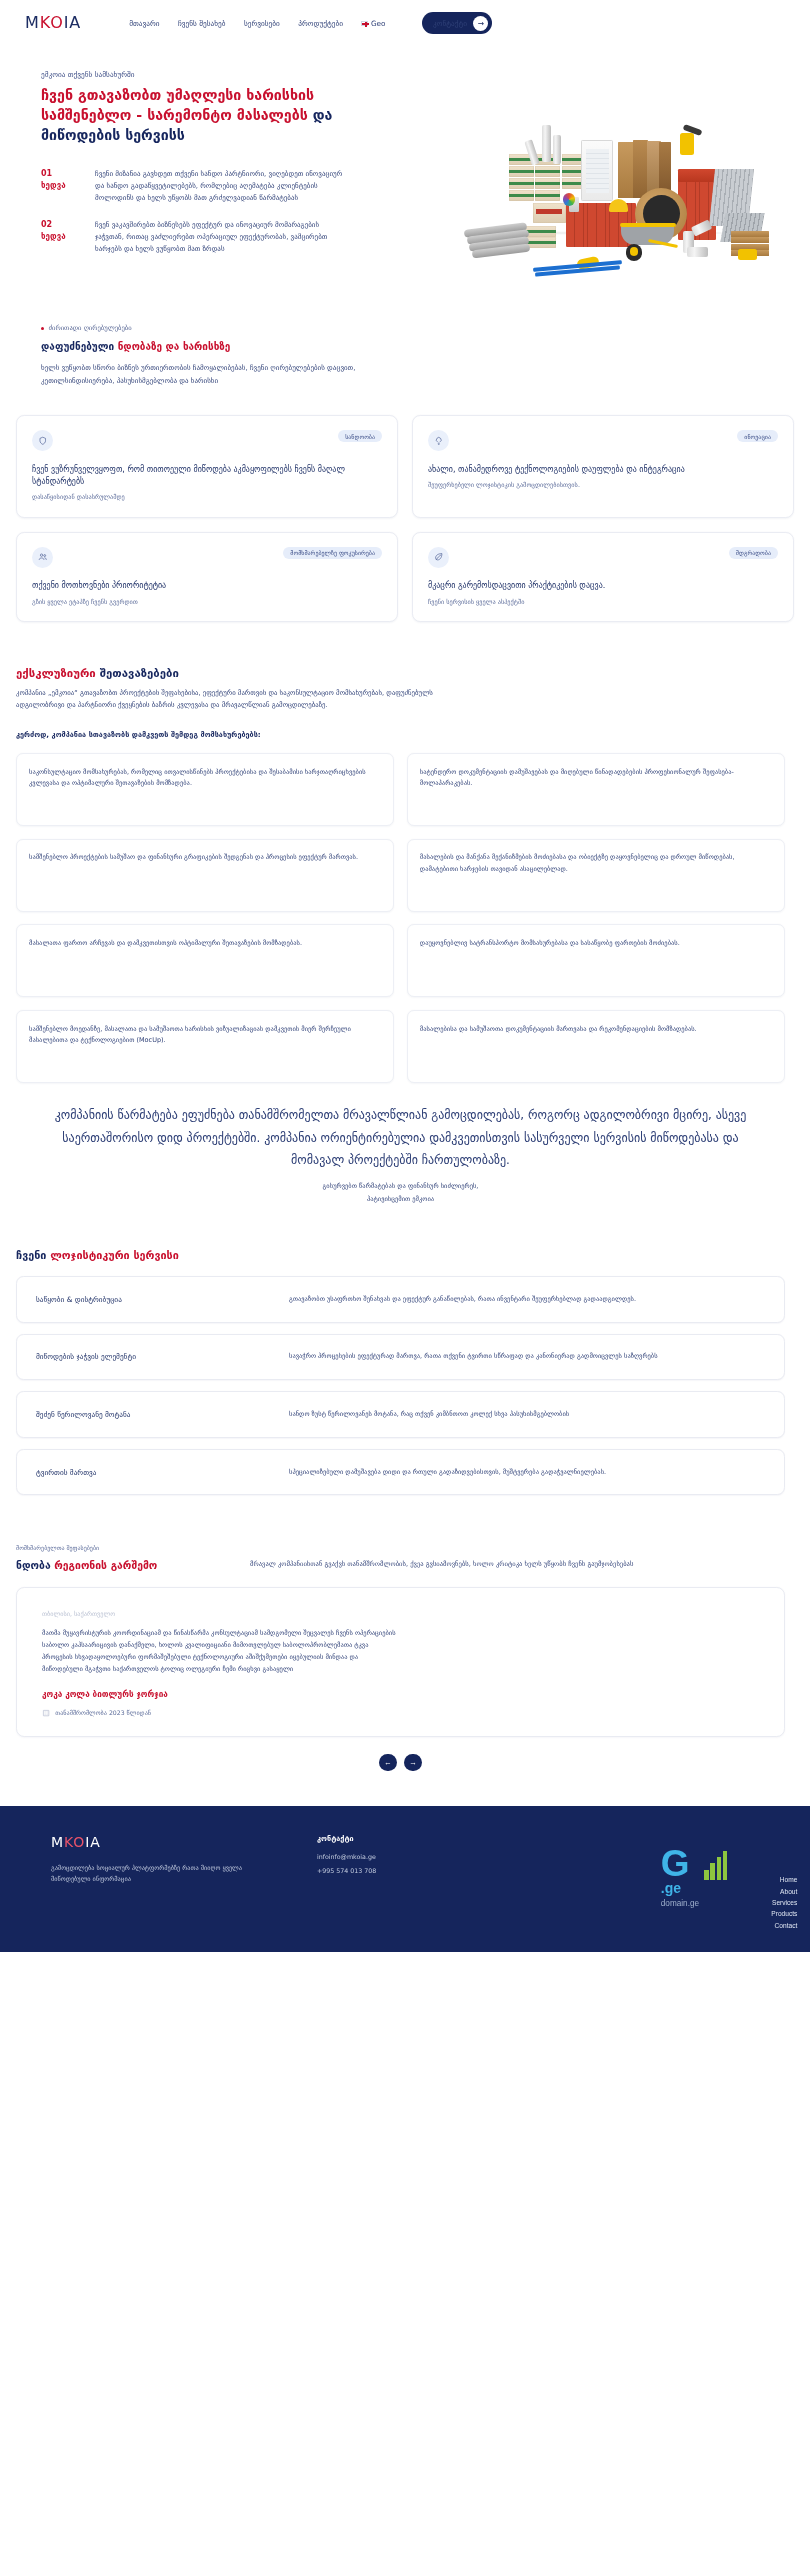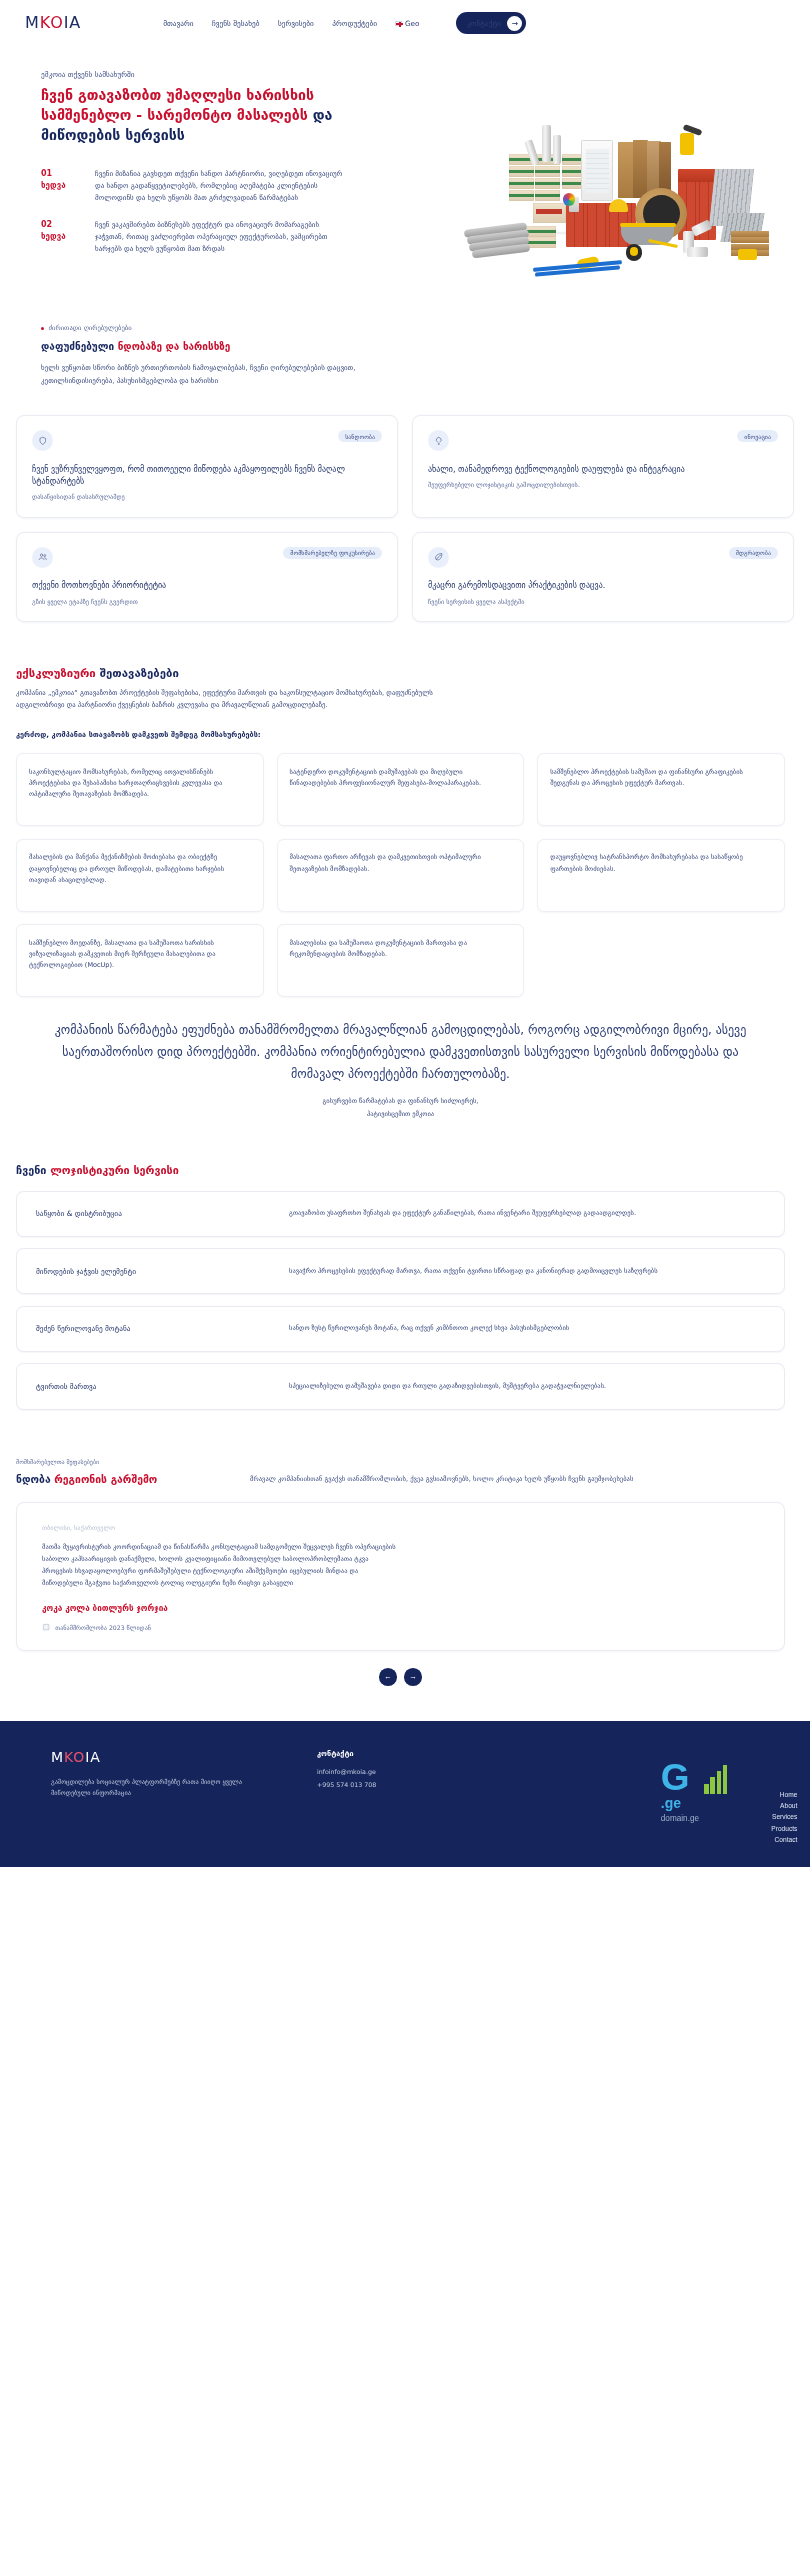--- a/index.html
+++ b/index.html
@@ -11,21 +11,21 @@
     -webkit-font-smoothing:antialiased;
   }
   .wrap{width:810px;position:relative;overflow:hidden;}
 
   
   header.site-head{
     height:46px;display:flex;align-items:center;padding:0 25px;background:#fff;
   }
   .logo{font-size:16px;letter-spacing:0.9px;font-weight:400;color:#1d2d63;display:flex;align-items:center;line-height:1;}
   .logo .k{color:#c8102e;}
-  .nav{display:flex;align-items:center;gap:18.4px;margin-left:82px;}
+  .nav{display:flex;align-items:center;gap:18.4px;margin-left:48px;}
   .nav a{color:#2f4077;text-decoration:none;font-size:7.3px;white-space:nowrap;}
   .nav .lang{display:flex;align-items:center;gap:2.5px;font-size:7.3px;color:#2f4077;}
   .flag{width:7px;height:5px;background:#fff;border:0.3px solid #cfd6e6;position:relative;display:inline-block;}
   .flag:after{content:"";position:absolute;left:2.8px;top:0;width:1.3px;height:5px;background:#c8102e;}
   .flag:before{content:"";position:absolute;left:0;top:1.9px;width:7px;height:1.3px;background:#c8102e;}
   .cta{
     margin-left:17.7px;background:#15255c;color:#fff;border-radius:19px;height:21.5px;
     display:flex;align-items:center;gap:6.3px;padding:0 3.2px 0 11.4px;font-size:7.3px;
     text-decoration:none;border:none;cursor:pointer;
   }
@@ -84,21 +84,21 @@
   .pill{background:#e6edfa;color:#3a4c86;border-radius:7.6px;padding:2.5px 7px;font-size:6px;}
   .card-h{font-size:8px;line-height:1.5;color:#1d2f66;font-weight:400;margin-bottom:4.4px;}
   .card-s{font-size:6.3px;color:#5a6a99;line-height:1.5;}
 
   
   .excl{padding-top:44px;padding-left:16px;}
   h2.excl-title{font-size:11.4px;font-weight:700;color:#16265e;margin-bottom:8.2px;}
   h2.excl-title .red{color:#c8102e;}
   .excl-lead{font-size:6.8px;line-height:1.75;color:#2f4077;max-width:418px;}
   .excl-sub{margin-top:17.7px;font-size:7.3px;font-weight:700;color:#16265e;}
-  .grid3{display:grid;grid-template-columns:repeat(3,1fr);gap:12.7px;margin-top:14px;}
+  .grid3{display:grid;grid-template-columns:repeat(2,1fr);gap:12.7px;margin-top:14px;}
   .gcard{
     background:#fff;border:0.6px solid #edeff5;border-radius:7px;padding:12.7px 12px;
     box-shadow:0 0.6px 1.9px rgba(20,35,90,.045);min-height:73px;
   }
   .gcard p{font-size:6.5px;line-height:1.74;color:#2f4077;}
   .excl-foot{margin-top:21.5px;font-size:12px;line-height:1.85;color:#2f4077;text-align:center;padding:0 19px;}
   .excl-sign{margin-top:11.4px;font-size:6.5px;color:#2f4077;text-align:center;}
   .excl-sign2{margin-top:5px;font-size:6.5px;color:#2f4077;text-align:center;}
 
   

